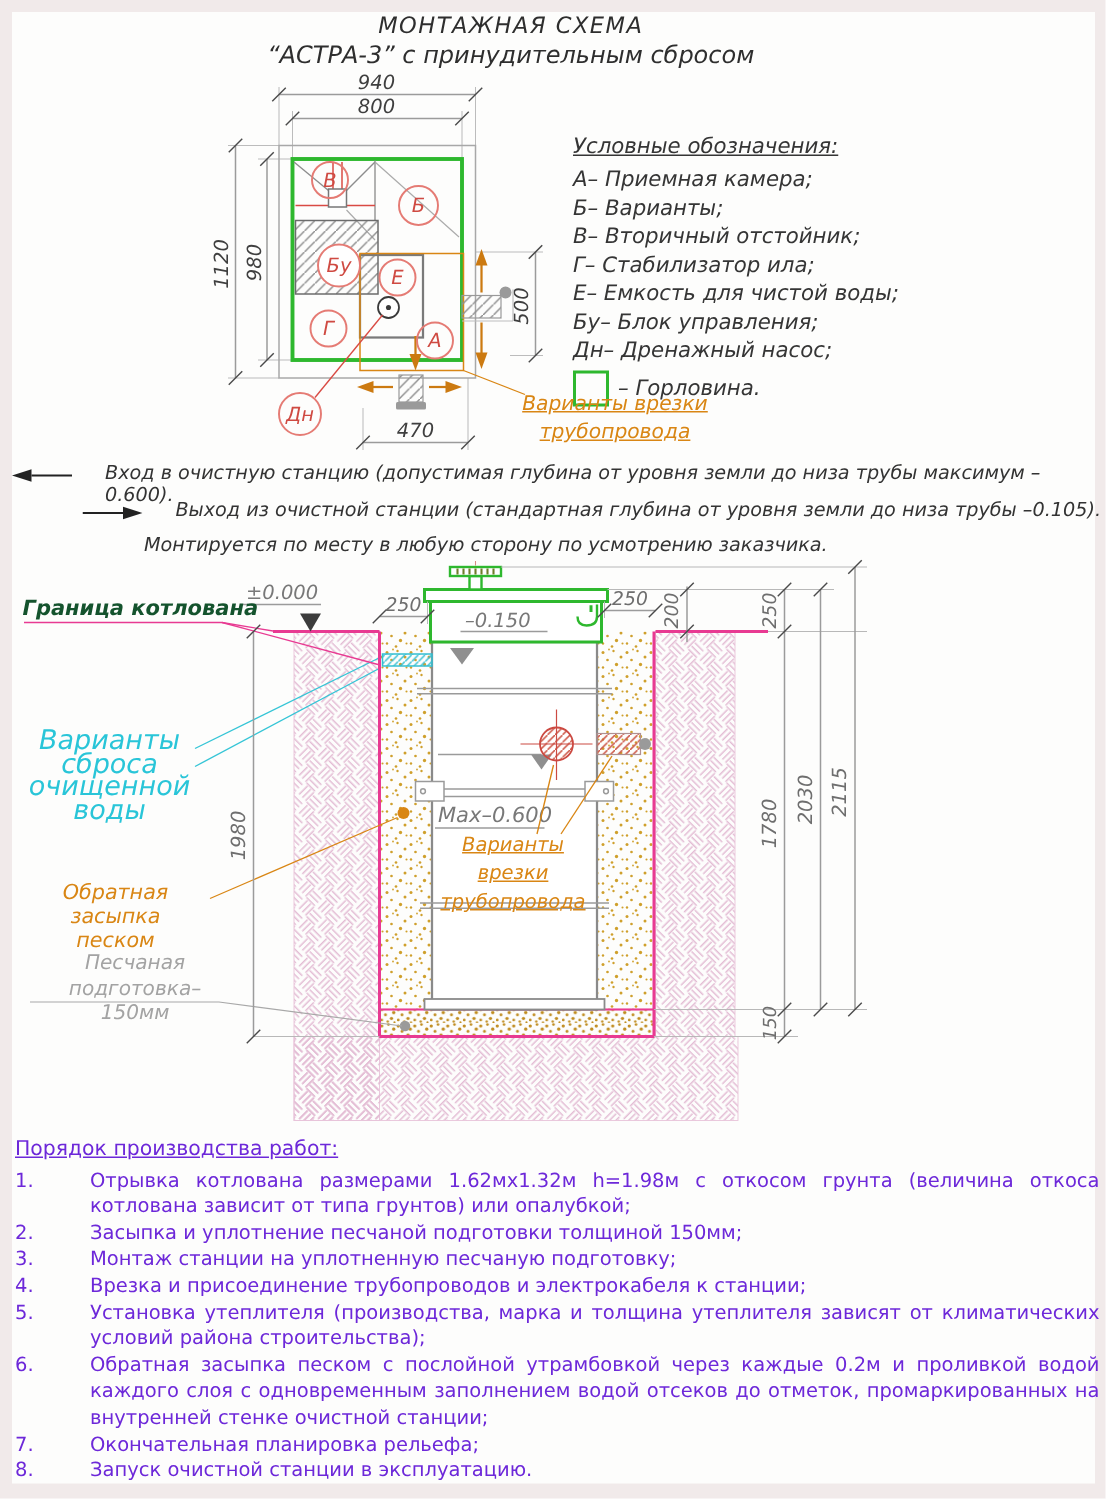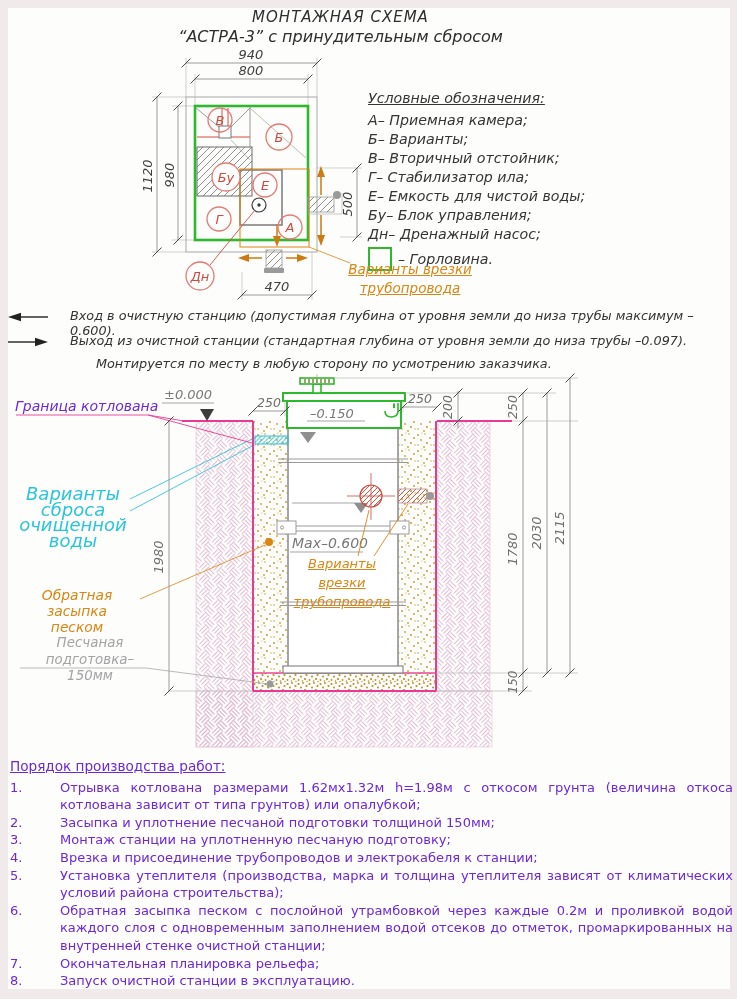--- a/index.html
+++ b/index.html
@@ -4,34 +4,34 @@
 <style>
   html,body{margin:0;padding:0;}
   .screen{position:relative;width:737px;height:999px;background:#f1eaea;overflow:hidden;
           font-family:"DejaVu Sans",sans-serif;}
   .page{position:absolute;left:8px;top:8px;right:7px;bottom:10px;background:#fdfdfc;}
   .abs{position:absolute;}
   .it{font-style:italic;}
   .title-block{left:0;top:8px;width:681px;text-align:center;color:#2e2e2e;}
   .title-l1{font-size:15px;letter-spacing:1px;line-height:19px;}
   .title-l2{font-size:16px;line-height:20px;}
-  .legend{left:368px;top:88px;width:352px;font-size:14.2px;color:#353535;}
+  .legend{left:382px;top:88px;width:352px;font-size:14.2px;color:#353535;}
   .legend-title{text-decoration:underline;line-height:21px;margin-bottom:2px;}
   .legend-item{line-height:19px;white-space:nowrap;}
   .neck-row{display:flex;align-items:center;gap:6px;margin-top:3px;}
   .neck-swatch{width:20px;height:20px;border:2.4px solid #2eb82e;flex:none;}
   .lbl{position:absolute;font-style:italic;}
-  .lbl-pit{left:15px;top:398px;color:#6d28d9;font-size:14px;}
+  .lbl-pit{left:15px;top:398px;color:#14532d;font-size:14px;font-weight:bold;}
   .lbl-discharge{left:12px;top:486px;width:122px;text-align:center;color:#29c5d8;font-size:18px;line-height:15.5px;}
   .lbl-backfill{left:11px;top:587px;width:132px;text-align:center;color:#d98614;font-size:13.8px;line-height:16px;}
   .lbl-sandprep{left:25px;top:635px;width:130px;text-align:center;color:#a3a3a3;font-size:13.4px;line-height:16.5px;}
   .lbl-pipe-section{left:286px;top:554px;width:112px;text-align:center;color:#d98614;font-size:13px;line-height:19px;text-decoration:underline;}
   .lbl-pipe-plan{left:344px;top:260px;width:132px;text-align:center;color:#d98614;font-size:13.5px;line-height:19px;text-decoration:underline;}
   .io{position:absolute;font-style:italic;font-size:12.8px;color:#333;}
-  .io-row{display:flex;gap:22px;align-items:flex-start;}
+  .io-row{display:flex;gap:22px;align-items:flex-start;justify-content:flex-end;}
   .io-arrow{flex:none;margin-top:4px;}
   .wo{position:absolute;left:10px;top:758px;width:723px;color:#6d28d9;
       font-size:13px;line-height:17.6px;}
   .wo-title{text-decoration:underline;font-size:13.6px;margin-bottom:3px;}
   .wo-item{display:flex;}
   .wo-num{width:50px;flex:none;}
   .wo-text{flex:1;text-align:justify;}
   svg text{font-family:"DejaVu Sans",sans-serif;font-style:italic;}
   .dim{font-size:13px;fill:#6e6e6e;text-anchor:middle;}
   .dimp{font-size:13px;fill:#3f3f3f;text-anchor:middle;}
@@ -382,21 +382,21 @@
       <polygon points="0,5 13,0.8 13,9.2" fill="#222"></polygon>
         <line x1="13" y1="5" x2="40" y2="5" stroke="#222" stroke-width="1.4"></line>
     </svg>
     <span>Вход в очистную станцию (допустимая глубина от уровня земли до низа трубы максимум –0.600).</span>
   </div>
   <div class="io io-row" style="left:8px;top:333px;width:726px;">
     <svg class="io-arrow" width="40" height="10" viewBox="0 0 40 10">
       <line x1="0" y1="5" x2="27" y2="5" stroke="#222" stroke-width="1.4"></line>
         <polygon points="40,5 27,0.8 27,9.2" fill="#222"></polygon>
     </svg>
-    <span>Выход из очистной станции (стандартная глубина от уровня земли до низа трубы –0.097).</span>
+    <span>Выход из очистной станции (стандартная глубина от уровня земли до низа трубы –0.105).</span>
   </div>
   <div class="io" style="left:96px;top:356px;width:620px;">Монтируется по месту в любую сторону по усмотрению заказчика.</div>
 
   <div class="lbl lbl-pit">Граница котлована</div>
   <div class="lbl lbl-discharge">
     <div>Варианты сброса</div>
     <div>очищенной воды</div>
   </div>
   <div class="lbl lbl-backfill">
     <div>Обратная засыпка</div>

